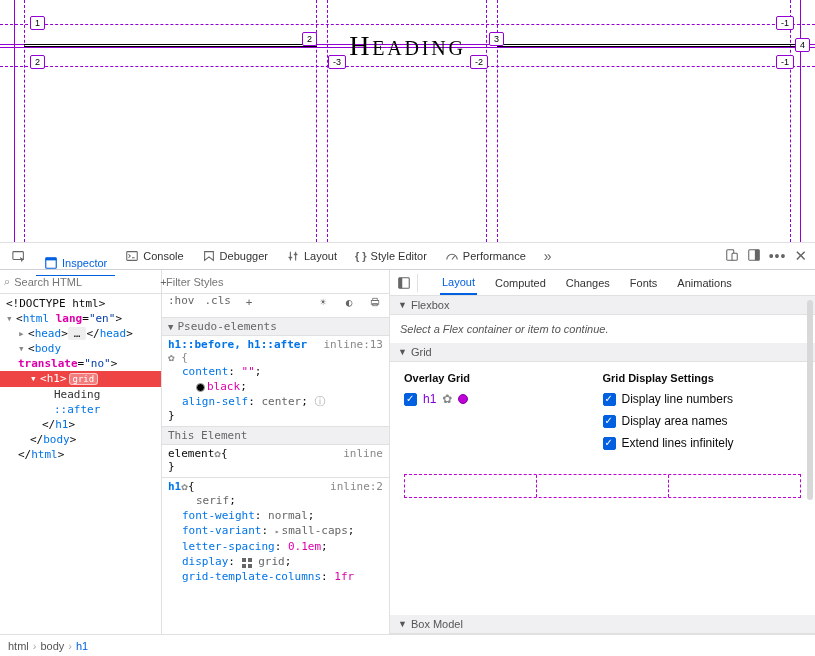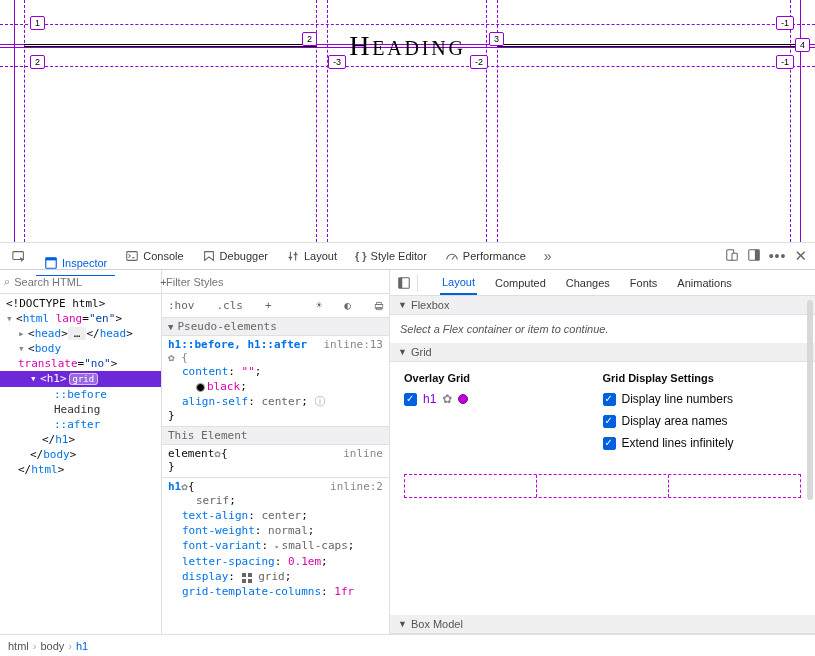--- a/index.html
+++ b/index.html
@@ -31,31 +31,31 @@
 .panel-right { flex: 1; display: flex; flex-direction: column; position: relative; }
 
 .search-row { height: 24px; display: flex; align-items: center; border-bottom: 1px solid #e0e0e0; padding: 0 4px; gap: 4px; }
 .search-row input { border: none; outline: none; flex: 1; font-size: 11px; }
 .mini-btn { width: 16px; height: 16px; display: inline-flex; align-items: center; justify-content: center; cursor: pointer; color: #666; }
 
 
 .dom-tree { flex: 1; overflow: auto; padding: 2px 0 2px 6px; }
 .dom-tree .line { white-space: nowrap; line-height: 15px; }
 .dom-tree .tag { color: #0074e8; }
-.dom-tree .attr { color: #dd00a9; }
+.dom-tree .attr { color: #dd00a9; font-weight: bold; }
 .dom-tree .val { color: #003eaa; }
 .dom-tree .twisty { display: inline-block; width: 10px; color: #888; cursor: pointer; }
-.dom-tree .selected { background: #6d28d9; color: #fff; display: block; margin-left: -6px; padding-left: 6px;}
+.dom-tree .selected { background: #ef4444; color: #fff; display: block; margin-left: -6px; padding-left: 6px;}
 .dom-tree .selected .tag, .dom-tree .selected .attr, .dom-tree .selected .val, .dom-tree .selected .twisty, .dom-tree .selected .grid-badge { color: #fff; }
 .grid-badge { background: rgba(255,255,255,0.3); border: 1px solid rgba(255,255,255,0.6); border-radius: 3px; padding: 0 3px; font-size: 9px; margin-left: 2px; }
 .dom-tree .text { color: #333; }
 .indent1 { padding-left: 12px; } .indent2 { padding-left: 24px; } .indent3 { padding-left: 36px; } .indent4 { padding-left: 48px; }
 
 
-.rules-toolbar { height: 24px; display: flex; align-items: center; border-bottom: 1px solid #e0e0e0; padding: 0 6px; gap: 22px; color: #666; }
+.rules-toolbar { height: 24px; display: flex; border-bottom: 1px solid #e0e0e0; padding: 0 6px; gap: 10px; color: #666; }
 .rules { flex: 1; overflow: auto; background: #fff; }
 .section-header { background: #f0f0f2; padding: 2px 6px; color: #666; font-size: 11px; border-bottom: 1px solid #e0e0e0; display:flex; align-items:center; gap:4px;}
 .section-header .arrow { font-size: 9px; }
 .rule-block { padding: 2px 6px 4px 6px; border-bottom: 1px solid #e0e0e0; }
 .selector-row { display: flex; }
 .selector { color: #0074e8; font-weight: bold; }
 .source { margin-left: auto; color: #888; text-align: center; }
 .prop { padding-left: 14px; line-height: 15px; }
 .pname { color: #0074e8; }
 .pval { color: #dd00a9; }
@@ -194,21 +194,20 @@
           </svg>
         </span>
     </div>
     <div class="dom-tree mono">
       <div class="line"><span>&lt;!DOCTYPE html&gt;</span></div>
       <div class="line"><span class="twisty">▾</span>&lt;<span class="tag">html</span> <span class="attr">lang</span>=<span class="val">"en"</span>&gt;</div>
       <div class="line indent1"><span class="twisty">▸</span>&lt;<span class="tag">head</span>&gt;<span style="background:#eee;padding:0 6px;border-radius:2px">…</span>&lt;/<span class="tag">head</span>&gt;</div>
       <div class="line indent1"><span class="twisty">▾</span>&lt;<span class="tag">body</span></div>
       <div class="line indent1"><span class="attr">translate</span>=<span class="val">"no"</span>&gt;</div>
       <div class="line selected"><span style="display:inline-block;width:24px"></span><span class="twisty">▾</span>&lt;<span class="tag">h1</span>&gt;<span class="grid-badge">grid</span></div>
-      <div class="line indent4"><span class="tag">::before</span></div>
       <div class="line indent4 text">Heading</div>
       <div class="line indent4"><span class="tag">::after</span></div>
       <div class="line indent3">&lt;/<span class="tag">h1</span>&gt;</div>
       <div class="line indent2">&lt;/<span class="tag">body</span>&gt;</div>
       <div class="line indent1">&lt;/<span class="tag">html</span>&gt;</div>
     </div>
   </div>
 
   <div class="panel-mid mono">
     <div class="search-row" style="font-family:-apple-system,sans-serif">
@@ -248,21 +247,20 @@
       <div class="section-header">
           <span>This Element</span>
         </div>
       <div class="rule-block">
         <div class="selector-row"><span>element</span> <span style="color:#888">✿</span> {<span class="source">inline</span></div>
         <div>}</div>
       </div>
       <div class="rule-block" style="border-bottom:none">
         <div class="selector-row"><span class="selector">h1</span> <span style="color:#888">✿</span> {<span class="source">inline:2</span></div>
         <div class="prop" style="padding-left:28px"><span class="pval" style="color:#666">serif</span>;</div>
-        <div class="prop"><span class="pname">text-align</span>: <span class="pval" style="color:#666">center</span>;</div>
         <div class="prop"><span class="pname">font-weight</span>: <span class="pval" style="color:#666">normal</span>;</div>
         <div class="prop"><span class="pname">font-variant</span>: <span class="expand-caret">▸</span><span class="pval" style="color:#666">small-caps</span>;</div>
         <div class="prop"><span class="pname">letter-spacing</span>: <span class="pval">0.1em</span>;</div>
         <div class="prop"><span class="pname">display</span>: <span class="grid-swatch"><svg width="10" height="10" viewBox="0 0 10 10">
                 <rect x="0" y="0" width="4" height="4" fill="#666"></rect>
                 <rect x="6" y="0" width="4" height="4" fill="#666"></rect>
                 <rect x="0" y="6" width="4" height="4" fill="#666"></rect>
                 <rect x="6" y="6" width="4" height="4" fill="#666"></rect>
               </svg></span> <span class="pval" style="color:#666">grid</span>;</div>
         <div class="prop"><span class="pname">grid-template-columns</span>: <span class="pval">1fr</span></div>

